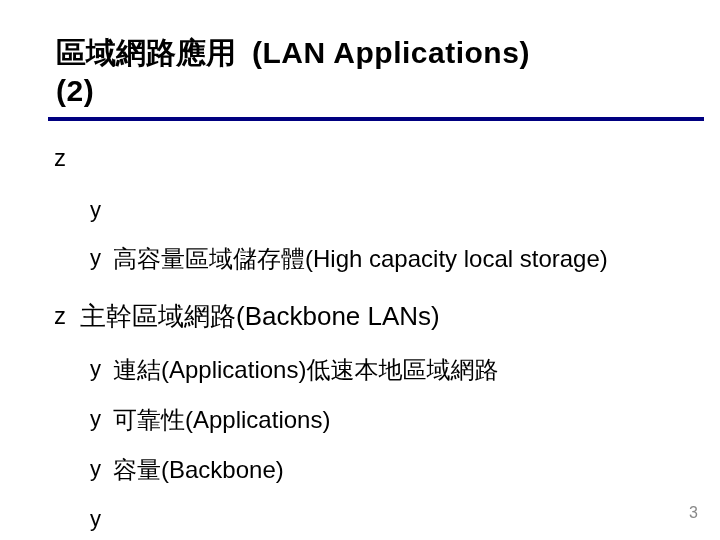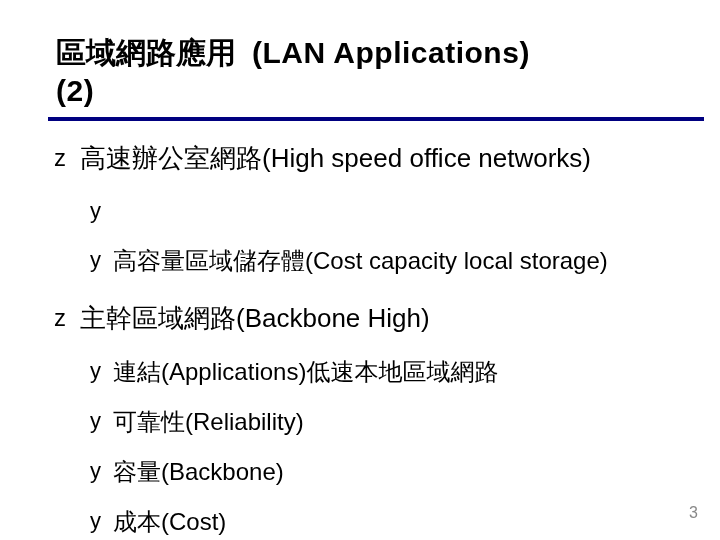--- a/index.html
+++ b/index.html
@@ -65,44 +65,42 @@
 <body>
 
 <div class="title">
   <span>區域網路應用</span><span class="en">(LAN Applications)</span><br>
   <span class="en">(2)</span>
 </div>
 <div class="underline"></div>
 
 <div class="level1">
   <span class="bullet1">z</span>
-  <span>高速辦公室網路(High speed office networks)</span>
 </div>
 <div class="level2">
   <span class="bullet2">y</span>
 </div>
 <div class="level2">
   <span class="bullet2">y</span>
-  <span>高容量區域儲存體(Cost capacity local storage)</span>
+  <span>高容量區域儲存體(High capacity local storage)</span>
 </div>
 
 <div class="level1">
   <span class="bullet1">z</span>
-  <span>主幹區域網路(Backbone High)</span>
+  <span>主幹區域網路(Backbone LANs)</span>
 </div>
 <div class="level2">
   <span class="bullet2">y</span>
   <span>連結(Applications)低速本地區域網路</span>
 </div>
 <div class="level2">
   <span class="bullet2">y</span>
-  <span>可靠性(Reliability)</span>
+  <span>可靠性(Applications)</span>
 </div>
 <div class="level2">
   <span class="bullet2">y</span>
   <span>容量(Backbone)</span>
 </div>
 <div class="level2">
   <span class="bullet2">y</span>
-  <span>成本(Cost)</span>
 </div>
 
 <div class="page-num">3</div>
 
 </body></html>

